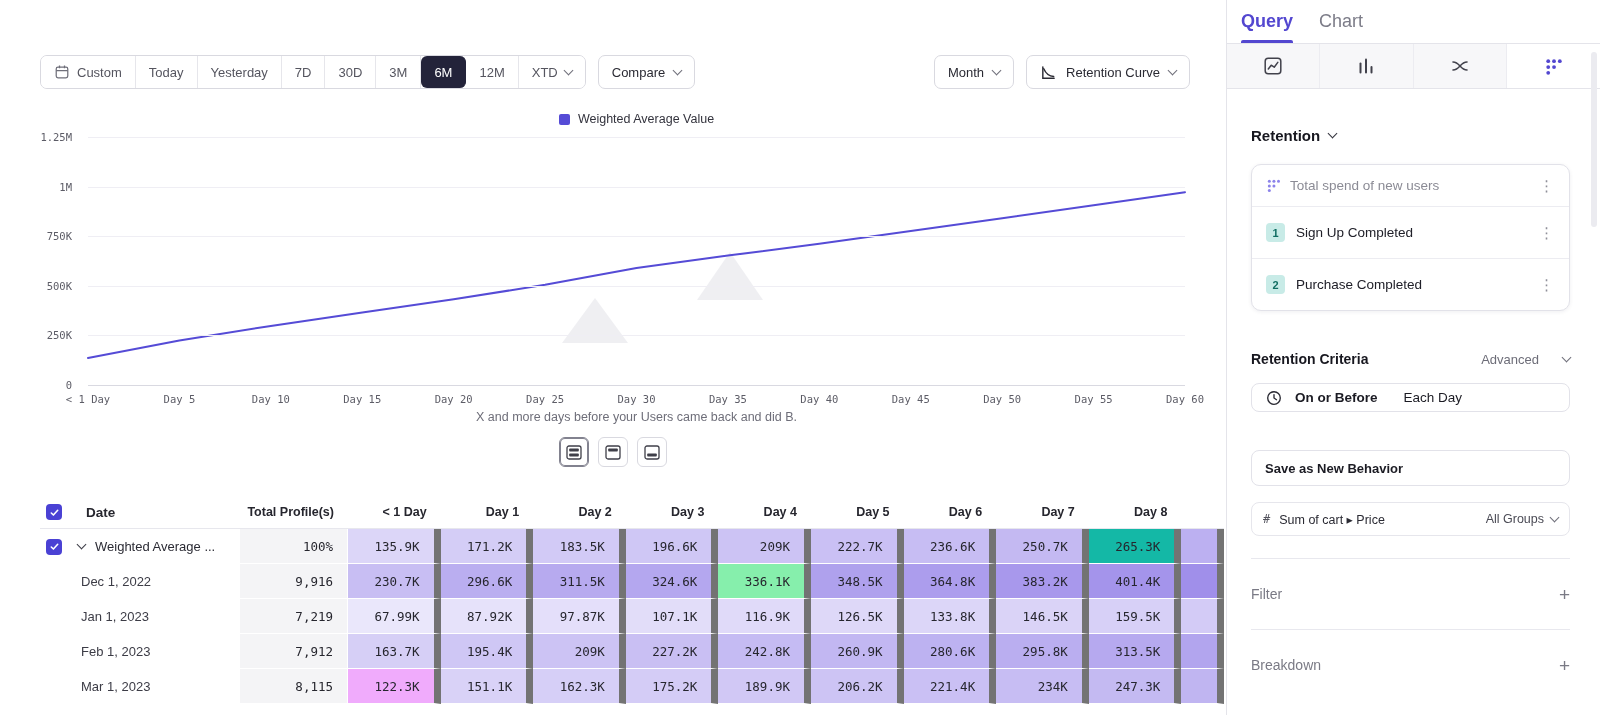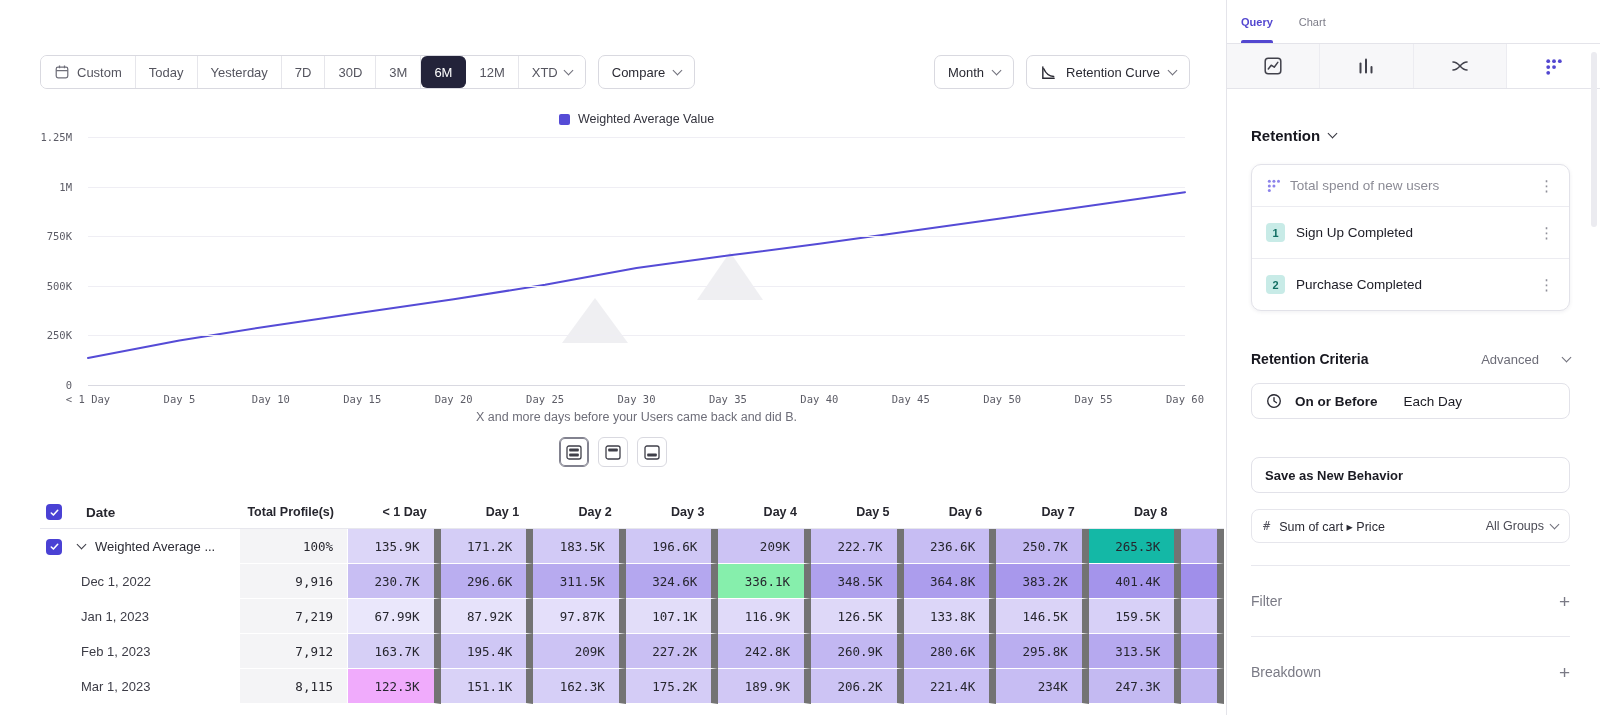--- a/index.html
+++ b/index.html
@@ -63,21 +63,21 @@
       justify-content:center;flex:none;cursor:pointer}
   .date-h{margin-left:24px;font-size:13.5px;font-weight:600;color:#26262e}
   .row-label{font-size:13px;color:#3c3c46}
   .row-label.main-row{margin-left:10px;color:#2b2b34}
   .row-label.indent{margin-left:35px}
   .expand-chev{width:7px;height:7px;border-right:1.6px solid #3c3c46;border-bottom:1.6px solid #3c3c46;
                transform:rotate(45deg);margin-left:16px;margin-top:-4px;cursor:pointer;flex:none}
 
   
   .sb-tabs{display:flex;gap:26px;padding-left:14px;height:44px;border-bottom:1px solid #e4e4ea;align-items:stretch}
-  .sb-tab{font-size:11px;color:#7c7c88;display:flex;align-items:center;position:relative;cursor:pointer}
+  .sb-tab{font-size:18px;color:#7c7c88;display:flex;align-items:center;position:relative;cursor:pointer}
   .sb-tab.active{color:#5347d0;font-weight:700}
   .sb-tab.active::after{content:"";position:absolute;left:0;right:0;bottom:0;height:3px;background:#5347d0;
         border-radius:2px 2px 0 0}
   .icon-strip{display:grid;grid-template-columns:repeat(4,1fr);height:45px;border-bottom:1px solid #e4e4ea}
   .icon-cell{display:flex;align-items:center;justify-content:center;background:#f7f7f9;
              border-right:1px solid #ececf1;cursor:pointer}
   .icon-cell:last-child{border-right:none}
   .icon-cell.active{background:#fff}
   .sb-content{padding:0 30px 0 24px}
   .retention-label{margin-top:38px;font-size:15px;font-weight:700;color:#17171f;display:flex;
@@ -86,21 +86,21 @@
         box-shadow:0 1px 4px rgba(25,25,60,.07)}
   .card-title{display:flex;align-items:center;gap:9px;padding:13px 12px 13px 14px;color:#8b8b95;font-size:13.5px;cursor:pointer}
   .step-row{display:flex;align-items:center;gap:11px;padding:16px 12px;padding-left:14px;
             border-top:1px solid #ececf1;font-size:13.5px;color:#202029;font-weight:500;cursor:pointer}
   .badge{width:19px;height:19px;border-radius:4px;background:#c8ebe7;color:#116e63;font-size:11px;font-weight:700;
          display:flex;align-items:center;justify-content:center;flex:none}
   .kebab{margin-left:auto;color:#8f8f99;font-size:15px;line-height:1;cursor:pointer;padding:0 3px}
   .criteria-head{margin-top:40px;display:flex;align-items:center;justify-content:space-between}
   .criteria-head h3{font-size:14px;color:#17171f}
   .adv{display:flex;gap:24px;align-items:center;font-size:13px;color:#6d6d78;cursor:pointer}
-  .criteria-row{margin-top:16px;height:36px;border:1px solid #e2e2e9;border-radius:8px;display:flex;
+  .criteria-row{margin-top:16px;height:29px;border:1px solid #e2e2e9;border-radius:8px;display:flex;
                 align-items:center;gap:12px;padding:0 13px;font-size:13.5px;background:#fff}
   .criteria-row .when{font-weight:700;color:#1b1b23;cursor:pointer}
   .criteria-row .freq{margin-left:14px;color:#1b1b23;font-weight:500;cursor:pointer}
   .save-row{margin-top:38px;height:36px;width:100%;border:1px solid #e2e2e9;border-radius:8px;display:flex;
             align-items:center;padding:0 13px;font-size:13px;font-weight:700;color:#1b1b23;background:#fff;
             cursor:pointer;font-family:inherit}
   .measure-row{margin-top:16px;height:34px;border:1px solid #e6e6ec;border-radius:8px;display:flex;
                align-items:center;gap:9px;padding:0 11px;font-size:12.5px;background:#fff;cursor:pointer}
   .measure-row .hash{font-family:"DejaVu Sans Mono",monospace;color:#55555f;font-size:12px}
   .measure-row .mlabel{color:#2a2a33}

